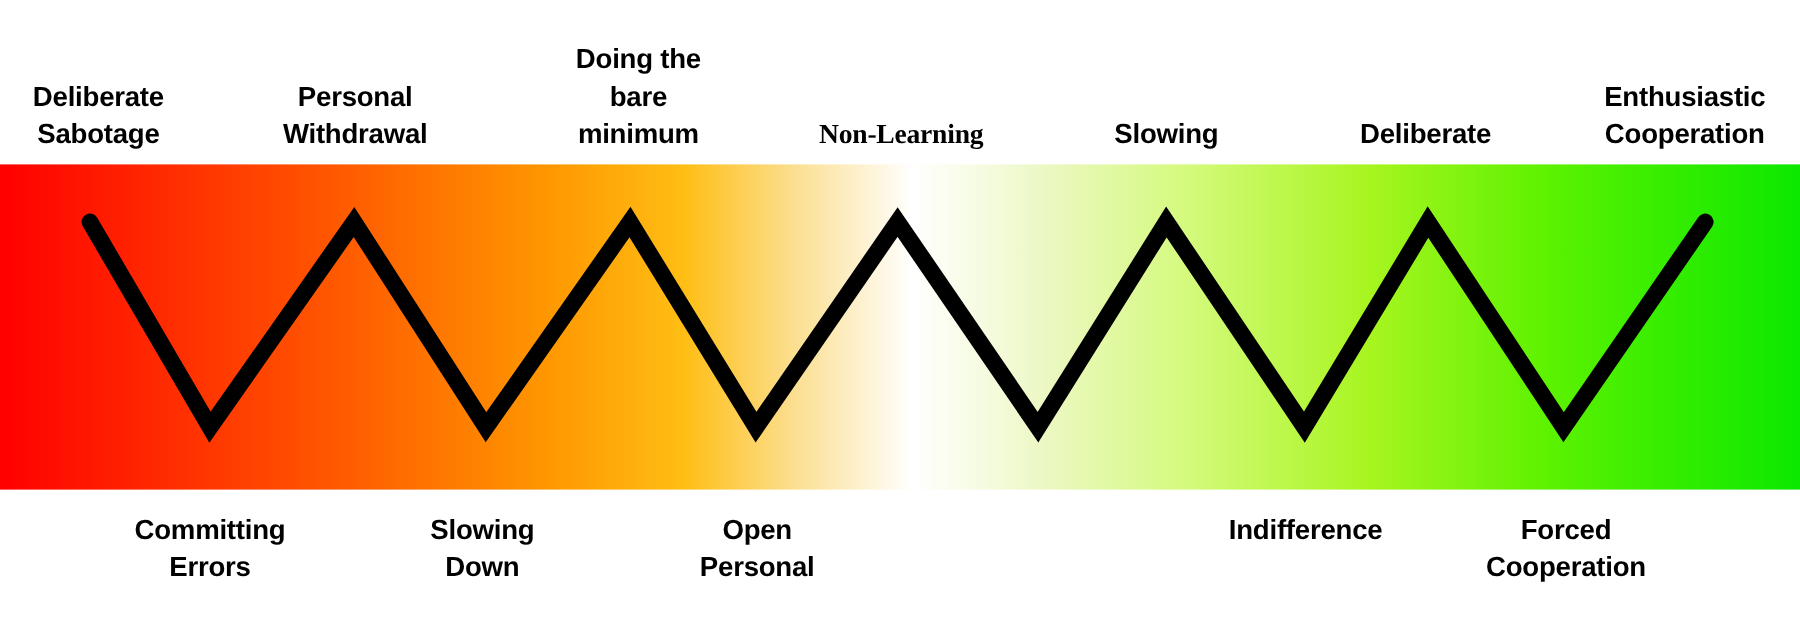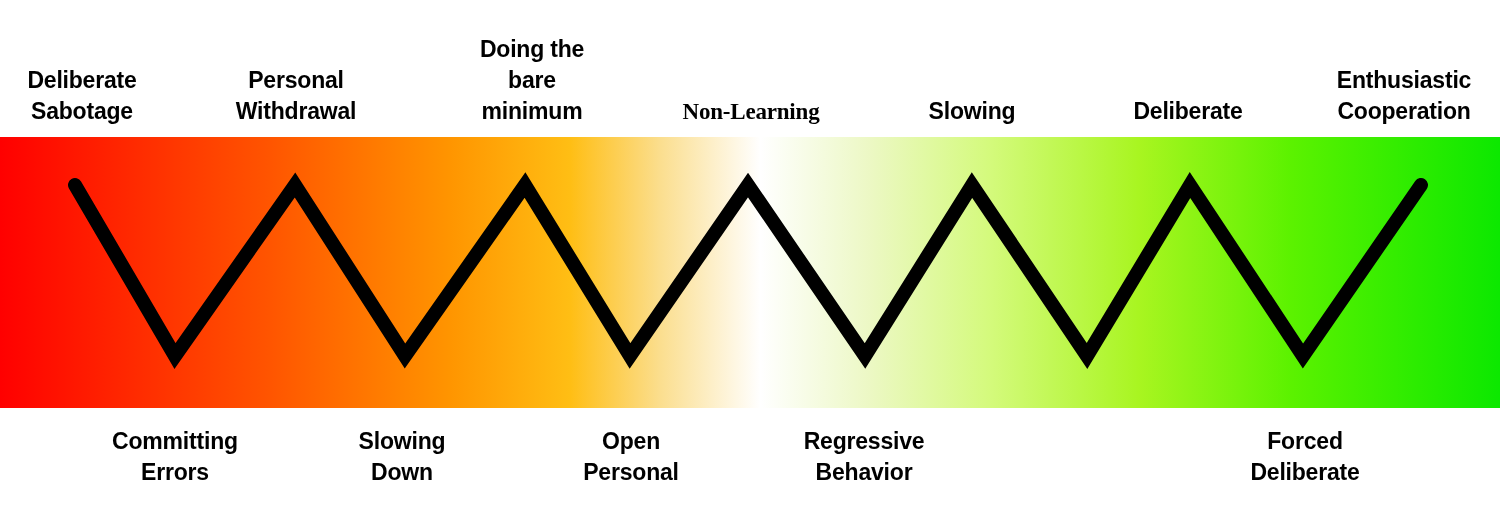--- a/index.html
+++ b/index.html
@@ -80,19 +80,18 @@
 Cooperation</div>
     </div>
 
   <div id="bottom-labels" class="label-layer">
       <div class="label" style="width: 240px; left: 55px;">Committing
 Errors</div>
       <div class="label" style="width: 220px; left: 292px;">Slowing
 Down</div>
       <div class="label" style="width: 220px; left: 521px;">Open
 Personal</div>
-      <div class="label" style="width: 240px; left: 744px;">Regressive
-Behavior</div>
+      <div class="label" style="width: 240px; left: 968px;">Indifference</div>
       <div class="label" style="width: 240px; left: 1185px;">Forced
-Deliberate</div>
+Cooperation</div>
     </div>
 
 </div>
 
 </body></html>

